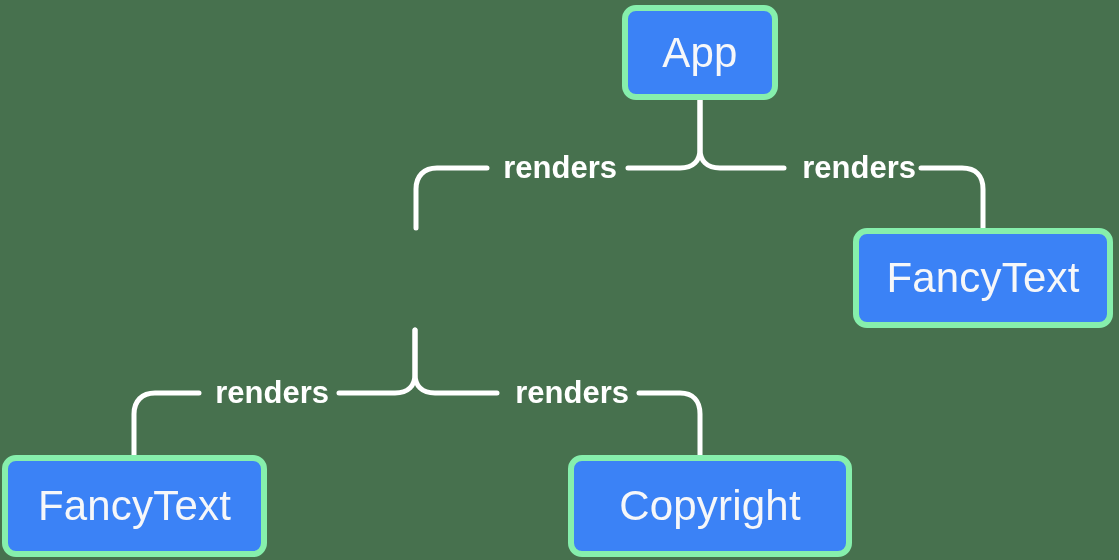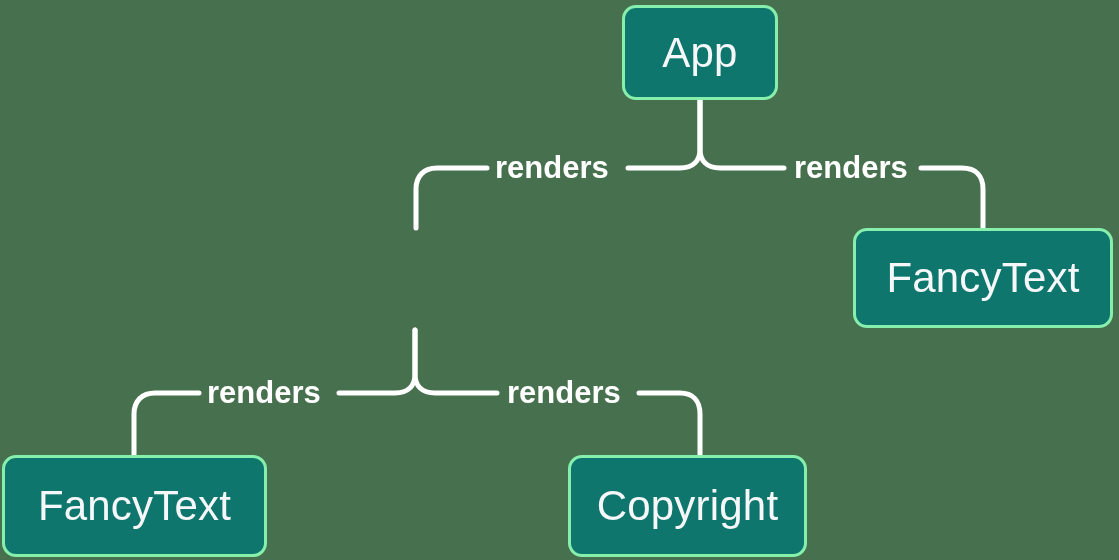--- a/index.html
+++ b/index.html
@@ -19,44 +19,44 @@
     position: absolute;
     left: 0;
     top: 0;
     width: 1119px;
     height: 560px;
     display: block;
   }
   .node {
     position: absolute;
     box-sizing: border-box;
-    background: #0f766e;
-    border: 3px solid #86efac;
+    background: #3b82f6;
+    border: 6px solid #86efac;
     border-radius: 14px;
     display: flex;
     align-items: center;
     justify-content: center;
     color: #f6f7f9;
     font-size: 42px;
     font-weight: 400;
     letter-spacing: 0.2px;
     white-space: nowrap;
   }
   .node-app                  { left: 622px; top: 5px;   width: 156px; height: 95px;  }
   .node-inspiration          { left: 196px; top: 228px; width: 461px; height: 102px; }
   .node-fancytext-top        { left: 853px; top: 228px; width: 260px; height: 100px; }
   .node-fancytext-bottom     { left: 2px;   top: 455px; width: 265px; height: 102px; }
-  .node-copyright            { left: 568px; top: 455px; width: 239px; height: 102px; }
+  .node-copyright            { left: 568px; top: 455px; width: 284px; height: 102px; }
 
   .edge-label {
     position: absolute;
     width: 122px;
     height: 40px;
     line-height: 40px;
-    text-align: left;
+    text-align: right;
     color: #ffffff;
     font-size: 31px;
     font-weight: 700;
     white-space: nowrap;
   }
   .edge-label-top-left     { left: 495px; top: 148px; }
   .edge-label-top-right    { left: 794px; top: 148px; }
   .edge-label-bottom-left  { left: 207px; top: 373px; }
   .edge-label-bottom-right { left: 507px; top: 373px; }
 </style>

